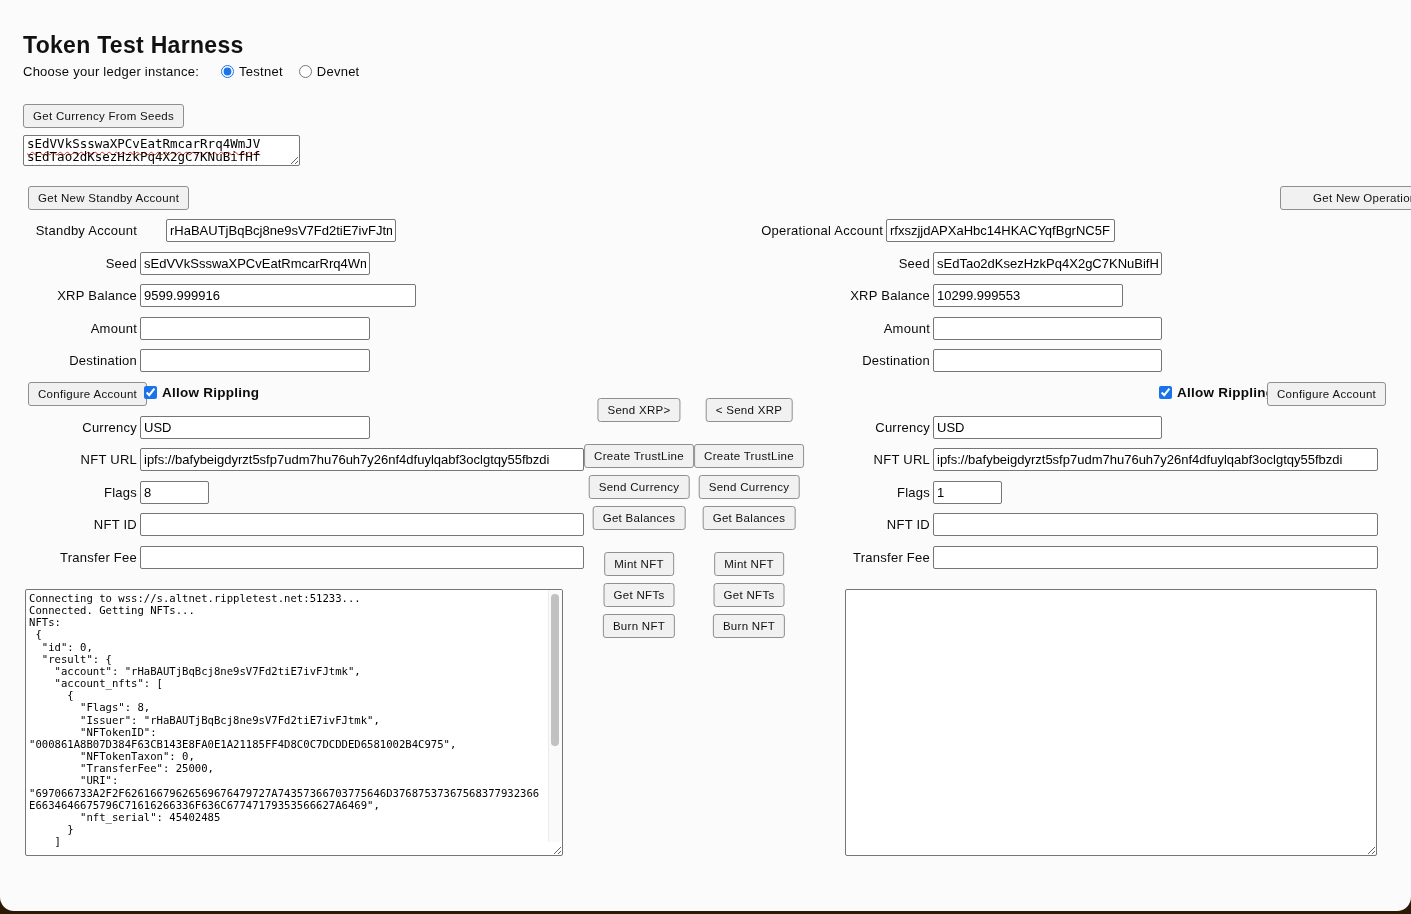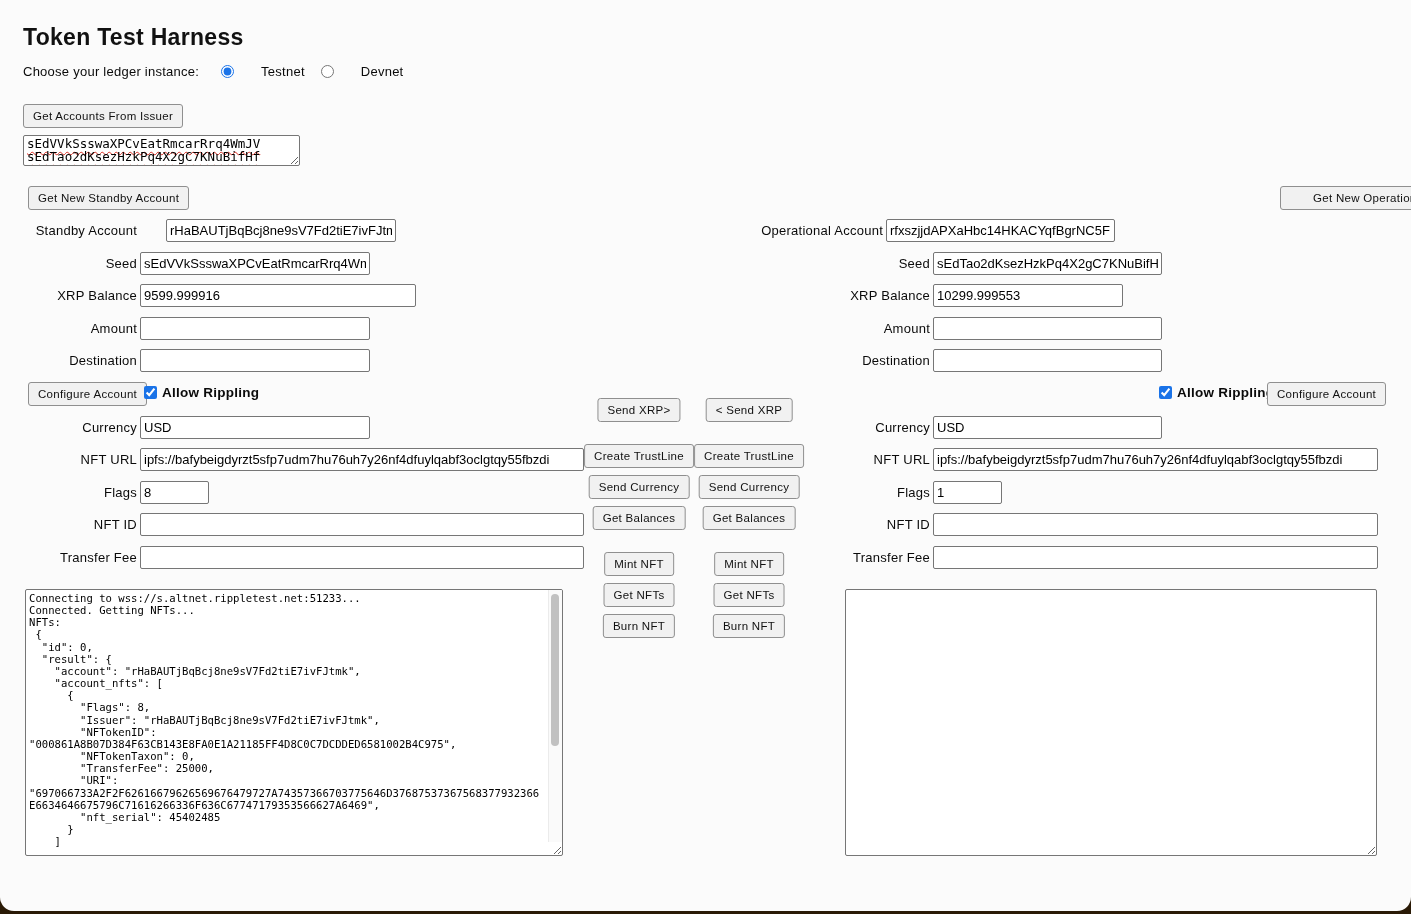--- a/index.html
+++ b/index.html
@@ -13,21 +13,21 @@
     background:#fbfbfb;color:#060606;
     border-radius:0 0 14px 14px;overflow:hidden;
   }
   .abs{position:absolute;}
   h1.title{
     font-size:23px;font-weight:600;letter-spacing:.3px;margin:0;
     font-family:"Liberation Sans", sans-serif;color:#111;
   }
   .lbl{font-size:13px;letter-spacing:.25px;color:#0a0a0a;}
   .ledger-row{display:flex;align-items:center;font-size:13px;letter-spacing:.25px;}
-  .ledger-row .radio-pair{display:flex;align-items:center;margin-left:22px;gap:22px;}
+  .ledger-row .radio-pair{display:flex;align-items:center;margin-left:22px;}
   .ledger-row .radio-pair + .radio-pair{margin-left:16px;}
   input[type=radio],input[type=checkbox]{
     accent-color:#1a73e8;width:13px;height:13px;margin:0 5px 0 0;
   }
   .btn{
     font-family:"Liberation Sans", sans-serif;
     font-size:11.5px;letter-spacing:.3px;color:#111;
     background:#f1f1f1;border:1px solid #8f8f8f;border-radius:3px;
     height:24px;padding:0 9px;box-sizing:border-box;cursor:pointer;
     white-space:nowrap;
@@ -69,35 +69,35 @@
     background:#c1c1c1;border-radius:4px;
   }
   .chk-lbl{font-size:13.5px;letter-spacing:.25px;color:#0a0a0a;white-space:nowrap;font-weight:bold;}
   .mid-btn{transform:translateX(-50%);}
 </style>
 </head>
 <body>
 
 <div class="page">
 
-  <h1 class="title abs" style="left:23px;top:24px;">Token Test Harness</h1>
+  <h1 class="title abs" style="left:23px;top:32px;">Token Test Harness</h1>
 
   <div class="ledger-row abs" style="left:23px;top:64px;">
     <span class="lbl">Choose your ledger instance:</span>
     <label class="radio-pair">
       <input type="radio" name="ledger" checked="true" style="">
       <span class="lbl">Testnet</span>
     </label>
     <label class="radio-pair">
       <input type="radio" name="ledger" style="">
       <span class="lbl">Devnet</span>
     </label>
   </div>
 
-  <button class="btn abs" style="left:23px;top:104px;">Get Accounts From Issuer</button>
+  <button class="btn abs" style="left:23px;top:104px;">Get Currency From Seeds</button>
 
   <textarea class="seeds-ta abs" style="left: 23px; top: 135px;" spellcheck="false">sEdVVkSsswaXPCvEatRmcarRrq4WmJV
 sEdTao2dKsezHzkPq4X2gC7KNuBifHf</textarea>
 
   <button class="btn abs" style="left:28px;top:186px;">Get New Standby Account</button>
 
   <div class="row left-col abs" style="left:23px;top:219px;gap:26px;">
     <span class="flabel">Standby Account</span>
     <input type="text" style="width: 230px;" value="rHaBAUTjBqBcj8ne9sV7Fd2tiE7ivFJtmk">
   </div>

